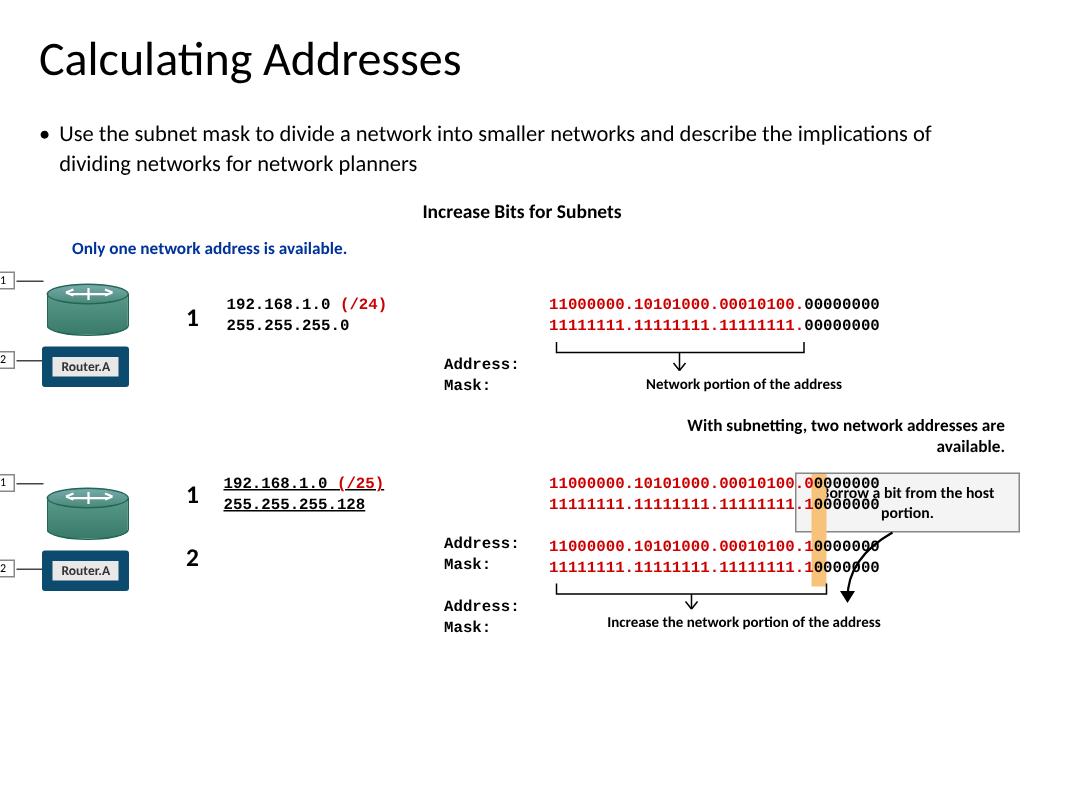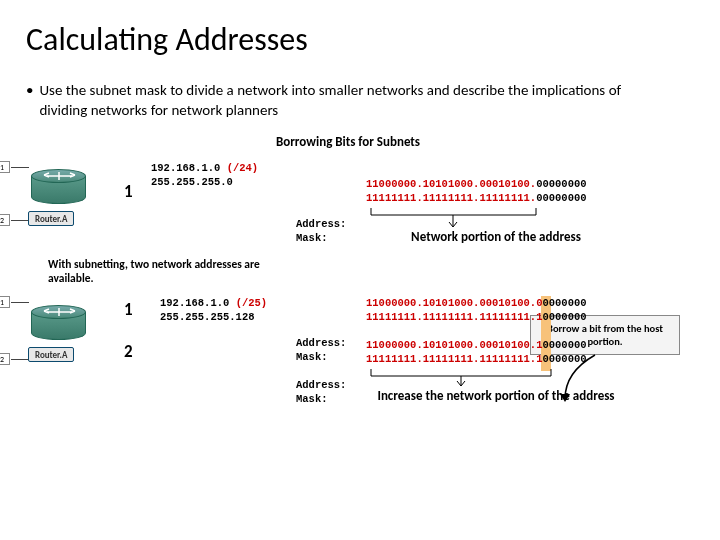--- a/index.html
+++ b/index.html
@@ -10,44 +10,45 @@
   .bullet::before { content: "• "; margin-right: 6px; }
   .subtitle { text-align: center; font-weight: 700; font-size: 13px; margin-bottom: 10px; }
   .statement { font-weight: 700; font-size: 11.5px; margin: 4px 0 6px 22px; }
   .statement.blue { color: #003399; }
   .diagram { position: relative; height: 90px; margin-left: -30px; }
   .router-img { position: absolute; left: 35px; top: 10px; }
   .router-shape { width: 55px; height: 40px; position: relative; }
   .router-top { width: 55px; height: 14px; background: linear-gradient(#7aa, #4a8a7a); border-radius: 50%; border: 1px solid #265; position: absolute; top: 0; z-index: 2; }
   .router-body { width: 55px; height: 28px; background: linear-gradient(#5a9a8a, #3a7a6a); position: absolute; top: 7px; border-radius: 0 0 27px 27px / 0 0 7px 7px; border: 1px solid #265; border-top: none; }
   .router-top svg { position:absolute; top:-1px; left:0; }
-  .router-label { position: absolute; left: 32px; top: 52px; font-size: 9px; font-weight: 700; color: #333; background: #e8e8e8; border: 1px solid #0c4a6e; padding: 1px 6px; border-radius: 2px; }
+  .router-label { position: absolute; left: 32px; top: 52px; font-size: 9px; font-weight: 700; color: #333; background: #e8e8e8; border: 7px solid #0c4a6e; padding: 1px 6px; border-radius: 2px; }
   .port-box { position: absolute; width: 16px; height: 12px; background: #fff; border: 1px solid #888; font-size: 8px; text-align: center; line-height: 10px; }
   .wire { position: absolute; width: 18px; height: 1px; background: #444; }
   .big-num { position: absolute; font-size: 17px; font-weight: 700; }
   .ipblock { position: absolute; font-family: "Courier New", monospace; font-size: 10.5px; font-weight: 700; white-space: pre; line-height: 1.35; }
   .cidr { color: #cc0000; }
   .binblock { position: absolute; font-family: "Courier New", monospace; font-size: 10.5px; font-weight: 700; white-space: pre; line-height: 1.35; }
   .binlabel { position: absolute; font-family: "Courier New", monospace; font-size: 10.5px; font-weight: 700; white-space: pre; line-height: 1.35; margin-top: 40px; }
   .netred { color: #cc0000; }
-  .caption { position: absolute; font-size: 13px; font-weight: 700; text-align: center; }
+  .caption { position: absolute; font-size: 10px; font-weight: 700; text-align: center; }
   .borrow-box { position: absolute; border: 1px solid #888; background: #f4f4f4; padding: 6px 8px; font-size: 10.5px; font-weight: 700; text-align: center; }
   .arrow-svg { position: absolute; }
   .highlight-col { position: absolute; width: 10px; background: #f7c27a; z-index: 0; }
 </style>
 </head>
 <body>
 
 <div class="slide">
   <div class="title">Calculating Addresses</div>
   <div class="bullet">
       <span>Use the subnet mask to divide a network into smaller networks and describe the implications of dividing networks for network planners</span>
     </div>
-  <div class="subtitle">Borrowing Bits for Subnets</div>
+  <div class="subtitle">Increase Bits for Subnets</div>
 
+  <div class="statement blue">Only one network address is available.</div>
   <div class="diagram">
     <div class="port-box" style="left:-2px; top:2px;">1</div>
     <div class="wire" style="left:15px; top:8px;"></div>
     <div class="port-box" style="left:-2px; top:55px;">2</div>
     <div class="wire" style="left:15px; top:61px;"></div>
     <div class="router-img">
       <div class="router-shape">
         <div class="router-body"></div>
         <div class="router-top">
             <svg width="55" height="14">
@@ -57,21 +58,21 @@
                 <path d="M12 6 L17 4 M12 6 L17 8"></path>
                 <path d="M43 6 L38 4 M43 6 L38 8"></path>
               </g>
             </svg>
           </div>
       </div>
     </div>
     <div class="router-label">Router.A</div>
 
     <div class="big-num" style="left:128px; top:22px;">1</div>
-    <div class="ipblock" style="left:155px; top:2px;"><span>192.168.1.0 </span><span class="cidr">(/24)</span>
+    <div class="ipblock" style="left:155px; top:18px;"><span>192.168.1.0 </span><span class="cidr">(/24)</span>
 <span>255.255.255.0</span></div>
 
     <div class="binlabel" style="left:300px; top:18px;"><span>Address:</span>
 <span>Mask:</span></div>
     <div class="binblock" style="left:370px; top:18px;"><span class="netred">11000000.10101000.00010100.</span><span>00000000</span>
 <span class="netred">11111111.11111111.11111111.</span><span>00000000</span></div>
 
     <svg class="arrow-svg" style="left:370px; top:44px;" width="200" height="30">
       <path d="M5 5 L5 12 L170 12 L170 5" stroke="#000" stroke-width="1" fill="none"></path>
       <path d="M87 12 L87 24" stroke="#000" stroke-width="1"></path>
@@ -81,21 +82,21 @@
   </div>
 
   <div class="borrow-box" style="left:530px; top:315px; width:150px;">Borrow a bit from the
 host portion.</div>
   <svg class="arrow-svg" style="left:555px; top:352px;" width="60" height="55">
     <path d="M40 3 Q 10 20 10 47" stroke="#000" stroke-width="1.5" fill="none"></path>
     <path d="M10 50 L5 42 L15 42 Z" fill="#000"></path>
   </svg>
 
   <div style="position:relative; margin-top:8px;">
-    <div class="statement" style="white-space:pre-line;">With subnetting, two network addresses are
+    <div class="statement" style="white-space:pre-line;text-align:right;">With subnetting, two network addresses are
 available.</div>
     <div class="diagram" style="height:115px;">
 
       <div class="highlight-col" style="left:545px; top:5px; height:75px;"></div>
 
       <div class="port-box" style="left:-2px; top:5px;">1</div>
       <div class="wire" style="left:15px; top:11px;"></div>
       <div class="port-box" style="left:-2px; top:62px;">2</div>
       <div class="wire" style="left:15px; top:68px;"></div>
       <div class="router-img" style="top:14px;">
@@ -109,21 +110,21 @@
                   <path d="M12 6 L17 4 M12 6 L17 8"></path>
                   <path d="M43 6 L38 4 M43 6 L38 8"></path>
                 </g>
               </svg>
             </div>
         </div>
       </div>
       <div class="router-label" style="top:56px;">Router.A</div>
 
       <div class="big-num" style="left:128px; top:8px;">1</div>
-      <div class="ipblock" style="left:164px; top:5px;"><span>192.168.1.0 </span><span class="cidr">(/25)</span>
+      <div class="ipblock" style="left:153px; top:5px;text-decoration:underline;"><span>192.168.1.0 </span><span class="cidr">(/25)</span>
 <span>255.255.255.128</span></div>
       <div class="binlabel" style="left:300px; top:5px;"><span>Address:</span>
 <span>Mask:</span></div>
       <div class="binblock" style="left:370px; top:5px; z-index:1;"><span class="netred">11000000.10101000.00010100.0</span><span>0000000</span>
 <span class="netred">11111111.11111111.11111111.1</span><span>0000000</span></div>
 
       <div class="big-num" style="left:128px; top:50px;">2</div>
       <div class="binlabel" style="left:300px; top:47px;"><span>Address:</span>
 <span>Mask:</span></div>
       <div class="binblock" style="left:370px; top:47px; z-index:1;text-align:center;"><span class="netred">11000000.10101000.00010100.1</span><span>0000000</span>

